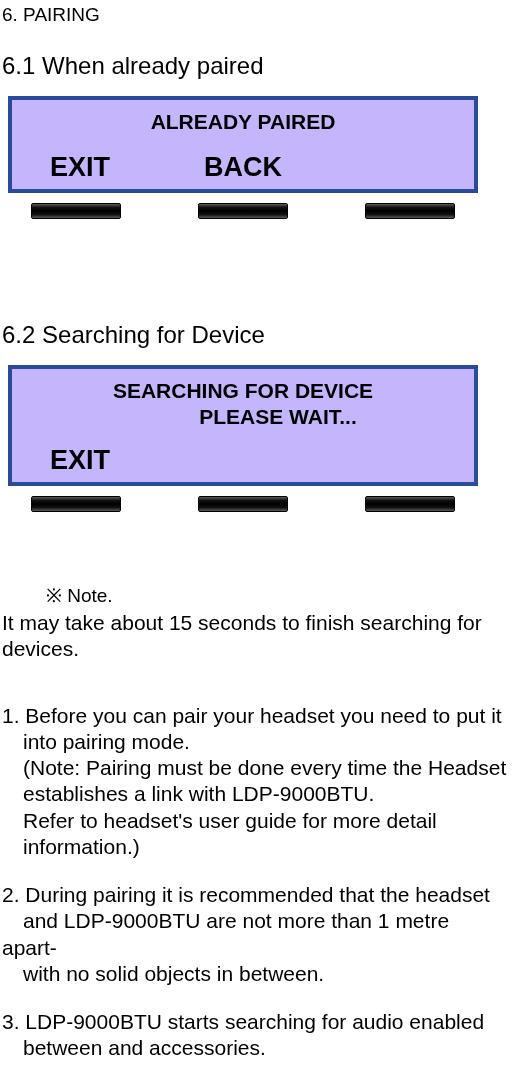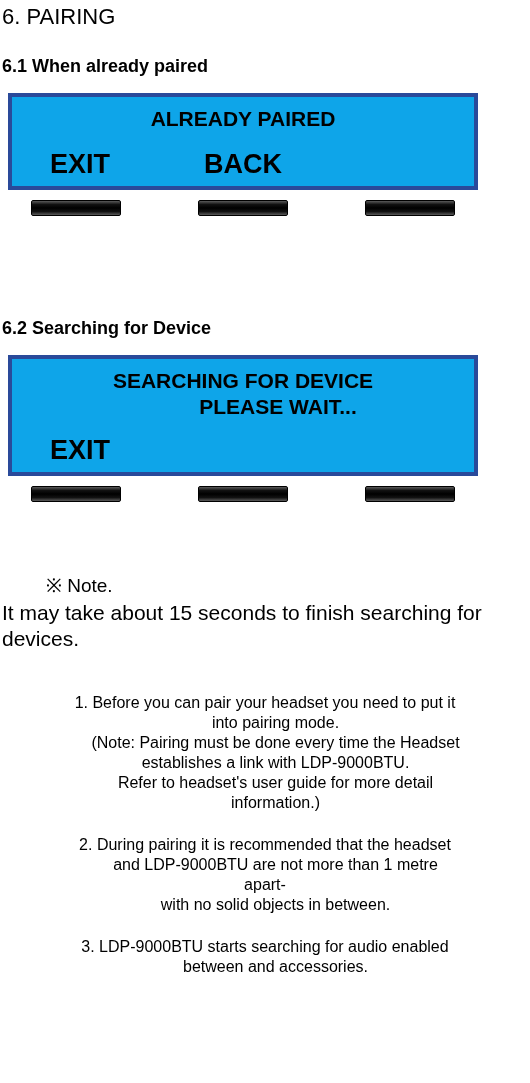--- a/index.html
+++ b/index.html
@@ -4,33 +4,33 @@
   <style>
     * { margin: 0; padding: 0; box-sizing: border-box; }
     body {
       font-family: Verdana, Geneva, sans-serif;
       width: 530px;
       background: #fff;
       padding: 2px 2px 10px 2px;
       color: #000;
     }
     .section-title {
-      font-size: 22px;
+      font-size: 19px;
       font-weight: normal;
       margin-top: 2px;
       margin-bottom: 26px;
     }
     .subsection-title {
-      font-size: 18px;
-      font-weight: bold;
+      font-size: 24px;
+      font-weight: normal;
       margin-bottom: 16px;
     }
     .lcd-box {
       border: 4px solid #2a4a9a;
-      background: #0ea5e9;
+      background: #c4b5fd;
       padding: 10px 12px 6px 12px;
       margin-bottom: 10px;
       width: 470px;
       margin-left: 6px;
     }
     .lcd-line1 {
       font-family: Arial, Helvetica, sans-serif;
       font-weight: bold;
       font-size: 21px;
       text-align: center;
@@ -79,24 +79,23 @@
       font-size: 19px;
       margin-bottom: 2px;
       margin-left: 44px;
     }
     .note-text {
       font-size: 21px;
       line-height: 1.25;
       margin-bottom: 40px;
     }
     .para {
-      font-size: 16px;
+      font-size: 21px;
       line-height: 1.25;
       margin-bottom: 22px;
-      text-align: center;
     }
     .para .indent {
       display: block;
       padding-left: 21px;
     }
   </style>
 </head>
 <body>
 
 <div class="section-title">6. PAIRING</div>

